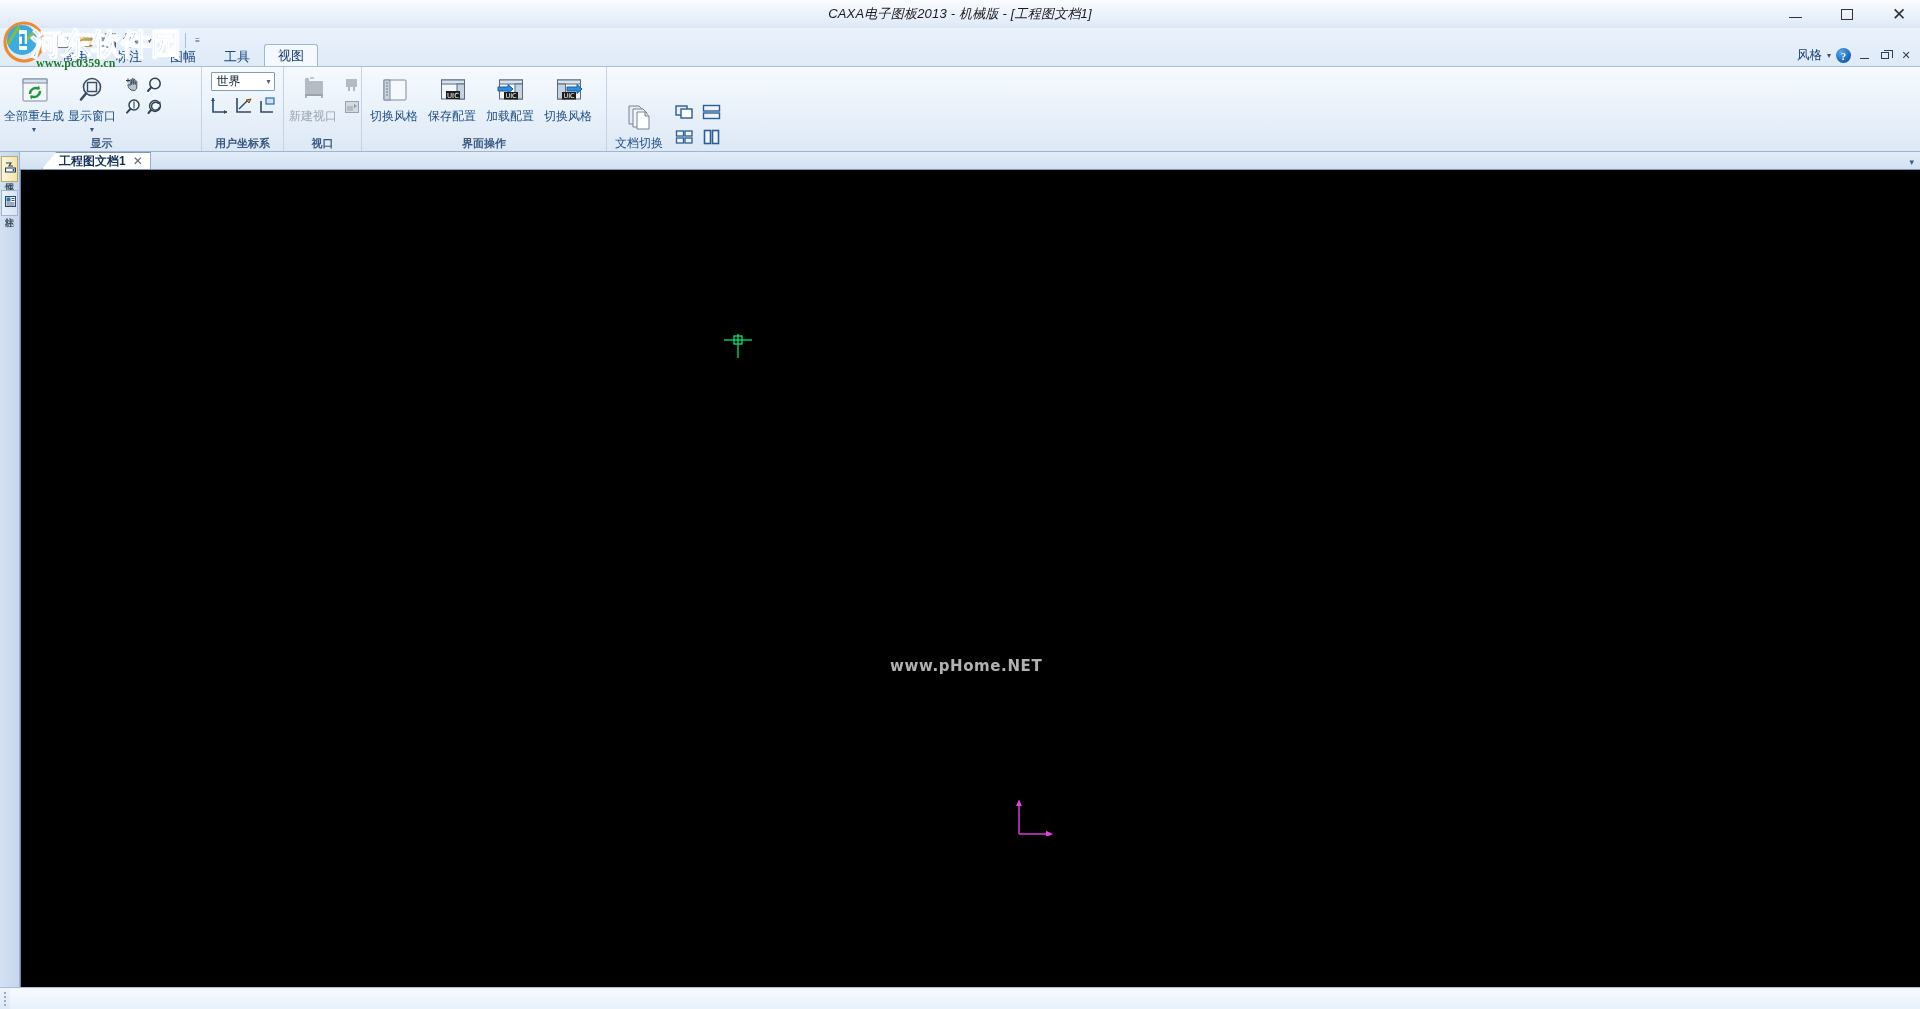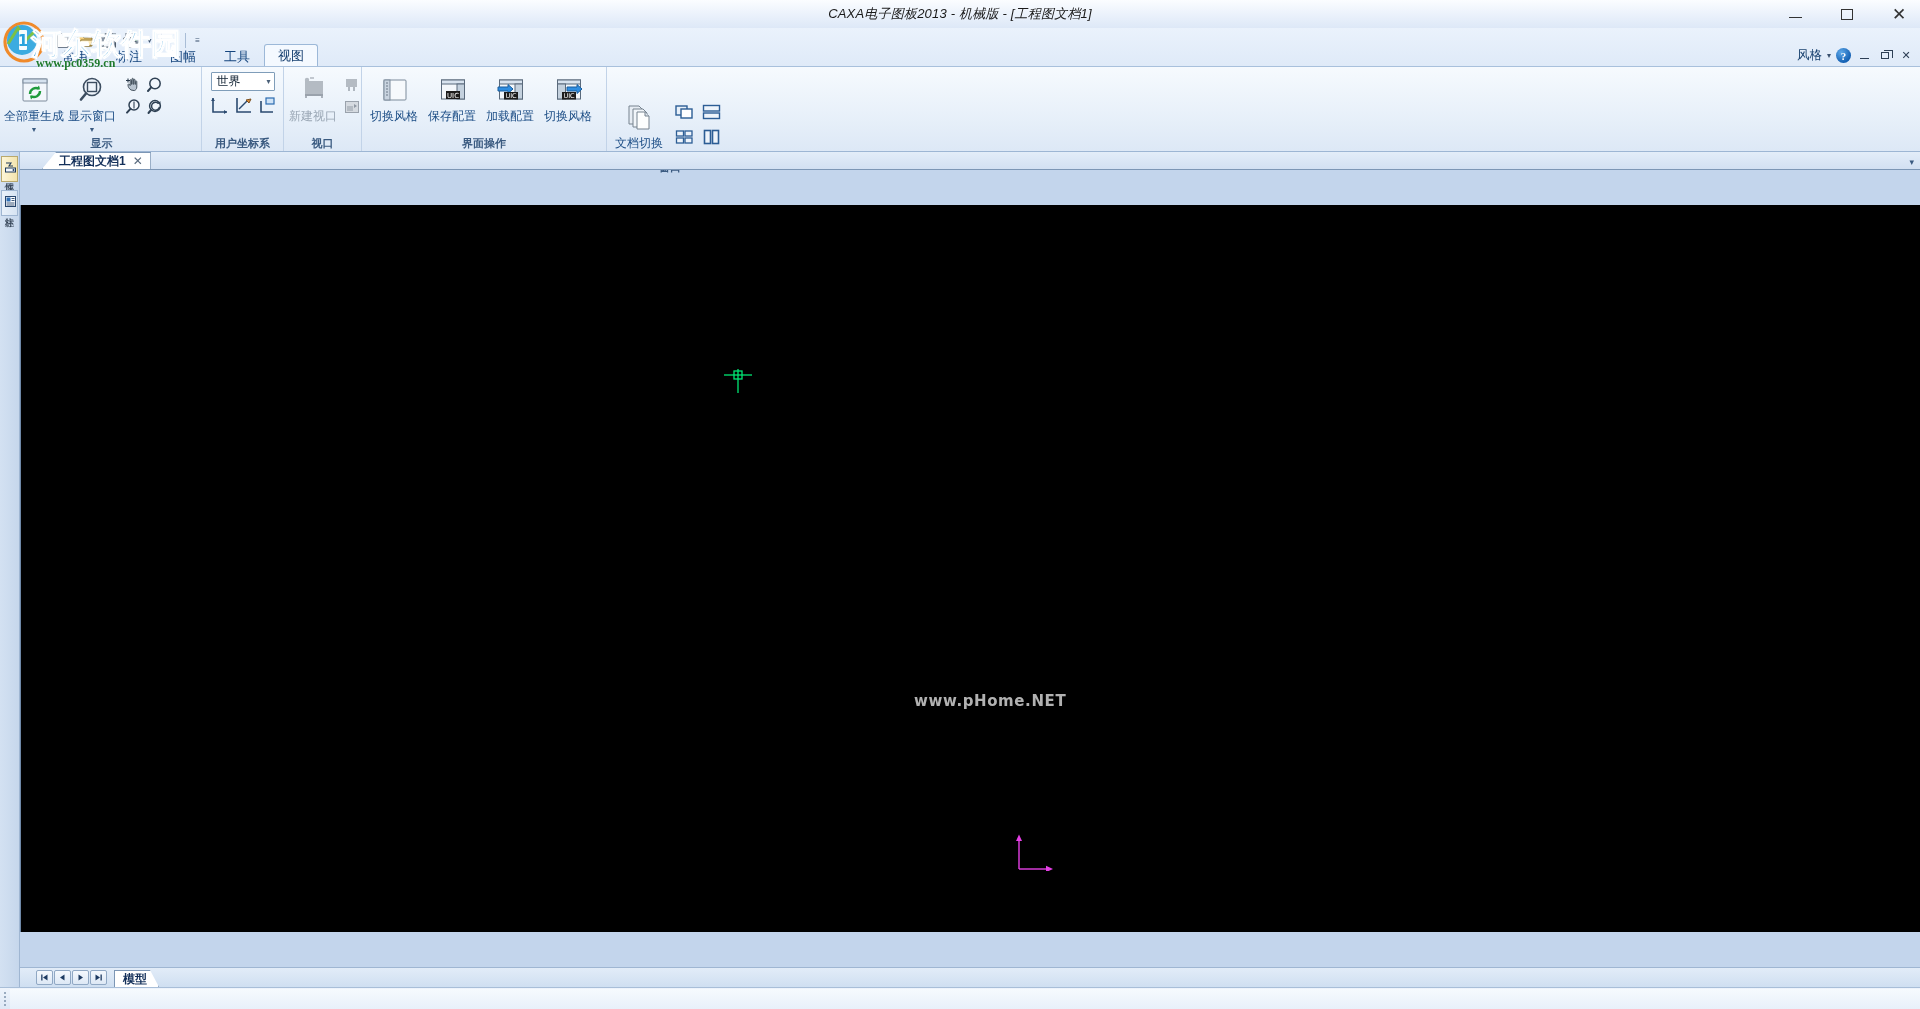--- a/index.html
+++ b/index.html
@@ -154,21 +154,21 @@
     border: 1px solid #b9a96d;
     display:flex; flex-direction:column; align-items:center; gap:2px;
     cursor: default;
   }
   .vtab-txt {
     writing-mode: vertical-rl; text-orientation: upright;
     font-size: 9.5px; color:#2b3a4c; letter-spacing:-1px; line-height:10px;
   }
   .vtab .ico16 { width:14px; height:14px; }
 
-  .docarea { flex:1; display:flex; flex-direction:column; min-width:0;gap:35px; }
+  .docarea { flex:1; display:flex; flex-direction:column; min-width:0; }
 
   .doctabs {
     height: 18px; flex:0 0 18px;
     background: linear-gradient(#e3edf9,#d2e0f2);
     display:flex; align-items:flex-end; position:relative;
     border-bottom:1px solid #7c96b5;
     padding-left: 22px;
   }
   .doctab {
     height: 17px; background:#fff;
@@ -180,21 +180,21 @@
     cursor: default;
   }
   .doctab .x { font-size:12px; color:#58697d; font-weight:normal; }
   .doctabs-caret { position:absolute; right:6px; bottom:2px; font-size:9px; color:#3a5a80;}
 
   .canvas {
     flex:1; position:relative; background:#000; overflow:hidden;
     border-left: 1px solid #6f89a8;
   }
   .watermark {
-    position:absolute; left:893px; top:487px;
+    position:absolute; left:869px; top:487px;
     color:#d8d8d8; font-size:15px; font-weight:bold; letter-spacing:.6px;
     font-family:"DejaVu Sans", sans-serif;
     opacity:.82;
   }
   .crosshair { position:absolute; left:703px; top:164px; width:28px; height:24px; }
   .axis { position:absolute; left:995px; top:628px; width:42px; height:38px; }
 
   .bottombar {
     height: 20px; flex:0 0 20px;
     background: linear-gradient(#e2ecf8,#cfdff1);
@@ -634,47 +634,20 @@
         <span class="axis">
           <svg width="42" height="38" viewBox="0 0 42 38">
             <path d="M3 36V5" stroke="#e63fe6" stroke-width="1.4"></path>
             <path d="M3 1.5L0 8h6z" fill="#e63fe6"></path>
             <path d="M3 36h30" stroke="#e63fe6" stroke-width="1.4"></path>
             <path d="M37 36l-7-3.2v6.4z" fill="#e63fe6"></path>
           </svg>
         </span>
       </div>
 
-      <div class="bottombar">
-        <div class="navbtn">
-          <svg width="9" height="9" viewBox="0 0 9 9">
-              <path d="M7.5 1.5v6L3 4.5z" fill="#1d3a61"></path>
-              <rect x="1.2" y="1.5" width="1.3" height="6" fill="#1d3a61"></rect>
-            </svg>
-        </div>
-        <div class="navbtn">
-          <svg width="9" height="9" viewBox="0 0 9 9">
-              <path d="M6.5 1.5v6L2 4.5z" fill="#1d3a61"></path>
-            </svg>
-        </div>
-        <div class="navbtn">
-          <svg width="9" height="9" viewBox="0 0 9 9">
-              <path d="M2.5 1.5v6L7 4.5z" fill="#1d3a61"></path>
-            </svg>
-        </div>
-        <div class="navbtn">
-          <svg width="9" height="9" viewBox="0 0 9 9">
-              <path d="M1.5 1.5v6L6 4.5z" fill="#1d3a61"></path>
-              <rect x="6.5" y="1.5" width="1.3" height="6" fill="#1d3a61"></rect>
-            </svg>
-        </div>
-        <div class="modeltab">
-          <span>模型</span>
-        </div>
-      </div>
 
     </div>
   </div>
 
   <div class="cmdbar">
     <span class="grip">
         <i></i>
         <i></i>
         <i></i>
         <i></i>

